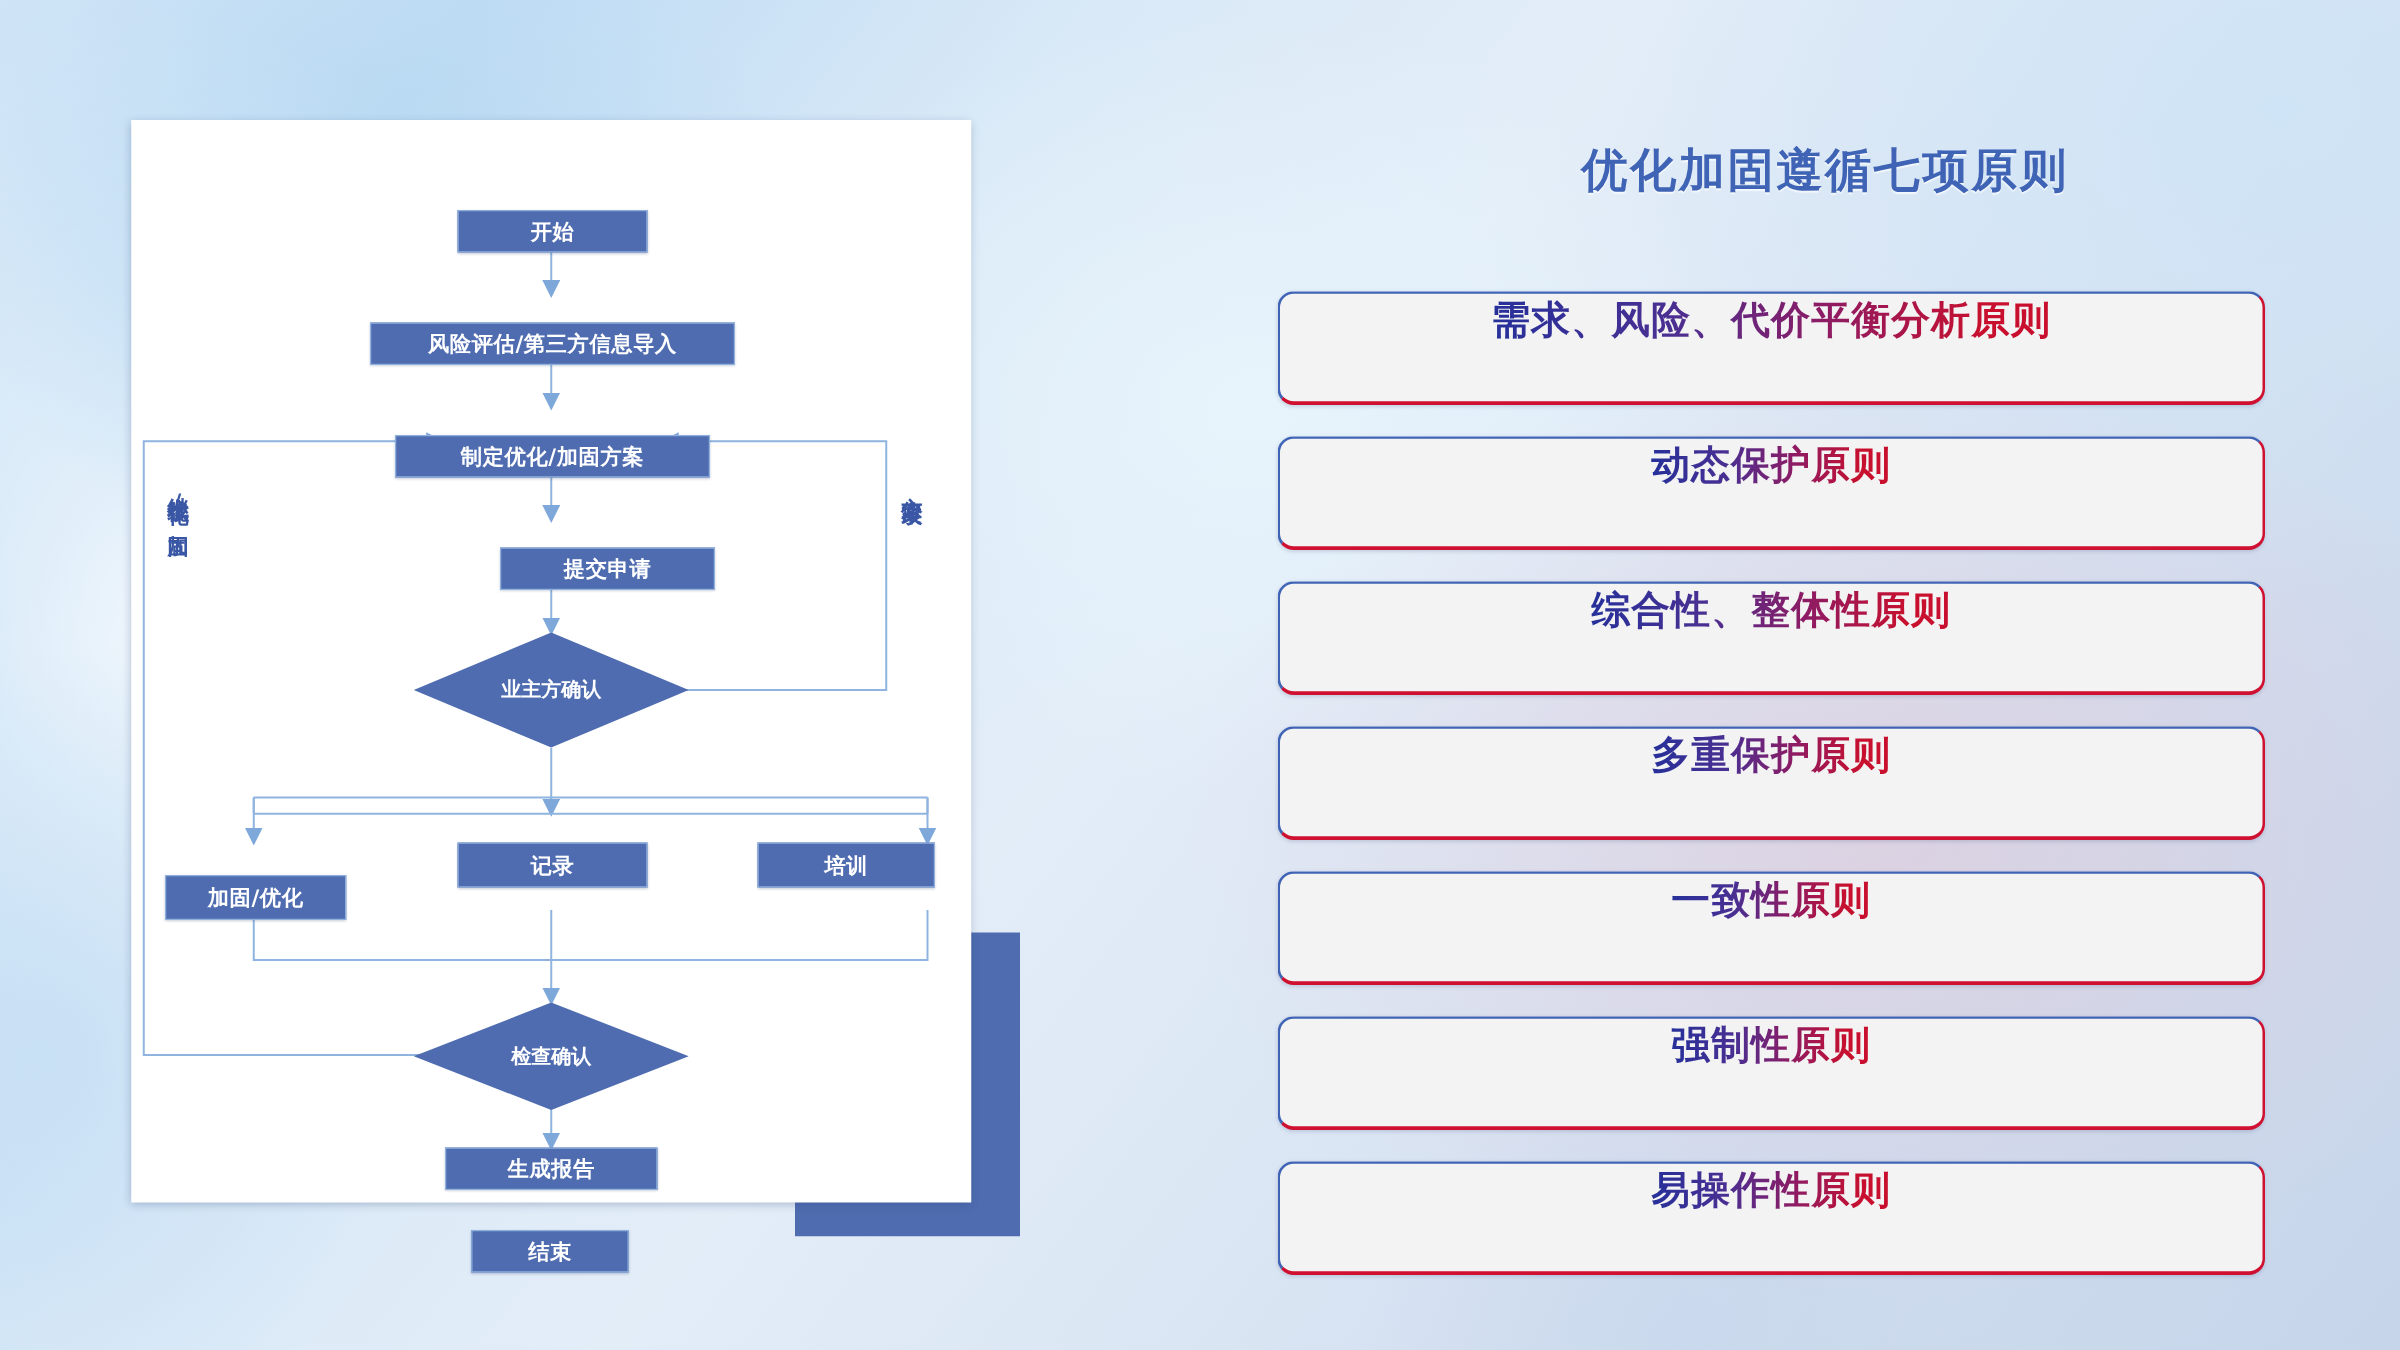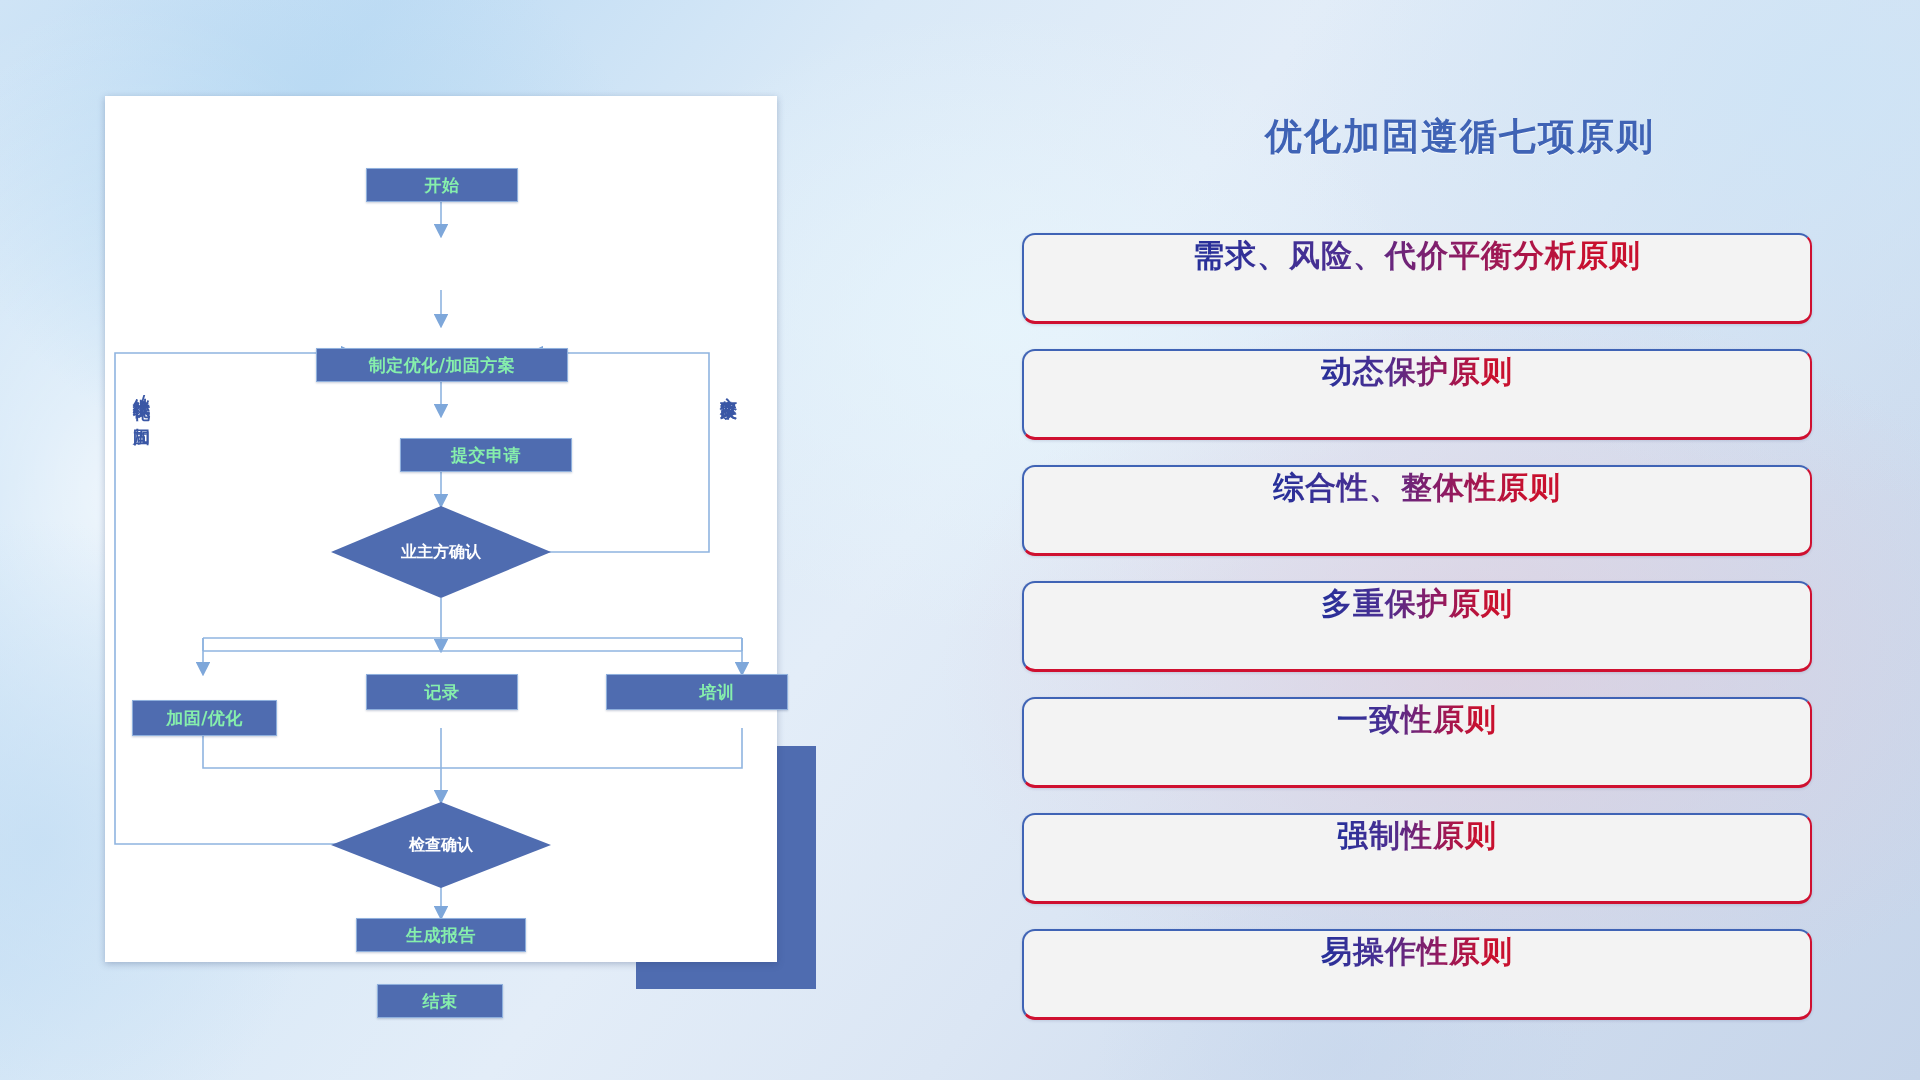--- a/index.html
+++ b/index.html
@@ -40,21 +40,21 @@
   }
 
   
   #flow-svg{position:absolute;left:0;top:0;width:672px;height:866px;}
 
   .node-box{
     position:absolute;
     background:#4f6cb0;
     border:1px solid #8fb0dd;
     border-radius:0;
-    color:#86efac;
+    color:#ffffff;
     display:flex;align-items:center;justify-content:center;
     font-size:17px;font-weight:700;letter-spacing:.5px;
     box-shadow:0 1px 2px rgba(30,50,100,.25);
     white-space:nowrap;
   }
   .node-diamond{
     position:absolute;
     background:#4f6cb0;
     color:#ffffff;
     display:flex;align-items:center;justify-content:center;
@@ -150,20 +150,23 @@
       <path d="M252,748 L10,748 L10,257 L248,257" marker-end="url(#ar)"></path>
 
       <path d="M420,456 L604,456 L604,257 L426,257" marker-end="url(#ar)"></path>
     </g>
   </svg>
 
   <div class="node-box" style="left:261px;top:72px;width:150px;height:32px;">
     <span>开始</span>
   </div>
 
+  <div class="node-box" style="left:191px;top:162px;width:290px;height:32px;">
+    <span>风险评估/第三方信息导入</span>
+  </div>
 
   <div class="node-box" style="left:211px;top:252px;width:250px;height:32px;">
     <span>制定优化/加固方案</span>
   </div>
 
   <div class="node-box" style="left:251px;top:342px;width:170px;height:32px;margin-left:44px;">
     <span>提交申请</span>
   </div>
 
   <div class="node-diamond" style="left:226px;top:410px;width:220px;height:92px;">
@@ -171,21 +174,21 @@
   </div>
 
   <div class="node-box" style="left:27px;top:604px;width:143px;height:34px;">
     <span>加固/优化</span>
   </div>
 
   <div class="node-box" style="left:261px;top:578px;width:150px;height:34px;">
     <span>记录</span>
   </div>
 
-  <div class="node-box" style="left:501px;top:578px;width:140px;height:34px;padding-left:40px;">
+  <div class="node-box" style="left:501px;top:578px;width:140px;height:34px;">
     <span>培训</span>
   </div>
 
   <div class="node-diamond" style="left:226px;top:706px;width:220px;height:86px;">
     <span>检查确认</span>
   </div>
 
   <div class="node-box" style="left:251px;top:822px;width:168px;height:32px;">
     <span>生成报告</span>
   </div>

